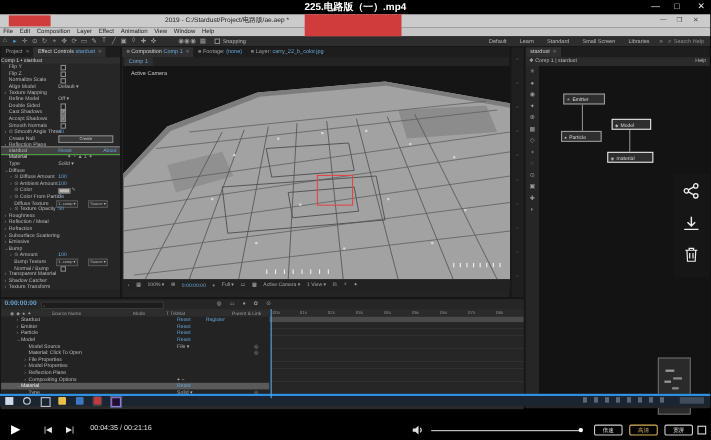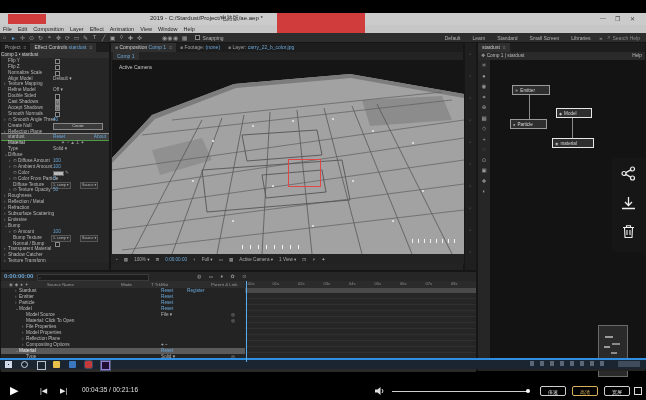--- a/index.html
+++ b/index.html
@@ -70,20 +70,26 @@
   #p-controls{left:0;top:382px;width:646px;height:18px;background:#000;display:block;}
   .pc-btnbox{position:absolute;top:3.5px;height:10px;border:1px solid #cfcfcf;border-radius:2px;color:#e8e8e8;font-size:5px;line-height:10px;text-align:center;box-sizing:border-box;}
   .gold{border-color:#d8b25a !important;color:#d8b25a !important;}
   .ovl-ico{position:absolute;left:9px;}
 </style>
 </head>
 <body>
 
 <div id="stage">
 
+  <div class="a" id="p-titlebar">
+    <div class="a" id="p-title">225.电路版（一）.mp4</div>
+    <span class="a winbtn" style="left:592px;top:0;">—</span>
+    <span class="a winbtn" style="left:613px;top:0;">□</span>
+    <span class="a winbtn" style="left:634px;top:0;">✕</span>
+  </div>
 
   <div class="a" id="ae">
 
     <div class="a" id="ae-titlebar">
       <div class="a redbox" style="left:8px;top:1px;width:38px;height:10px;"></div>
       <div class="a" id="ae-title">2019 - C:/Stardust/Project/电路版/ae.aep *</div>
       <span class="a" style="left:600px;top:2px;font-size:6px;color:#444;">—</span>
       <span class="a" style="left:615px;top:2px;font-size:6px;color:#444;">❐</span>
       <span class="a" style="left:630px;top:2px;font-size:6px;color:#444;">✕</span>
     </div>

